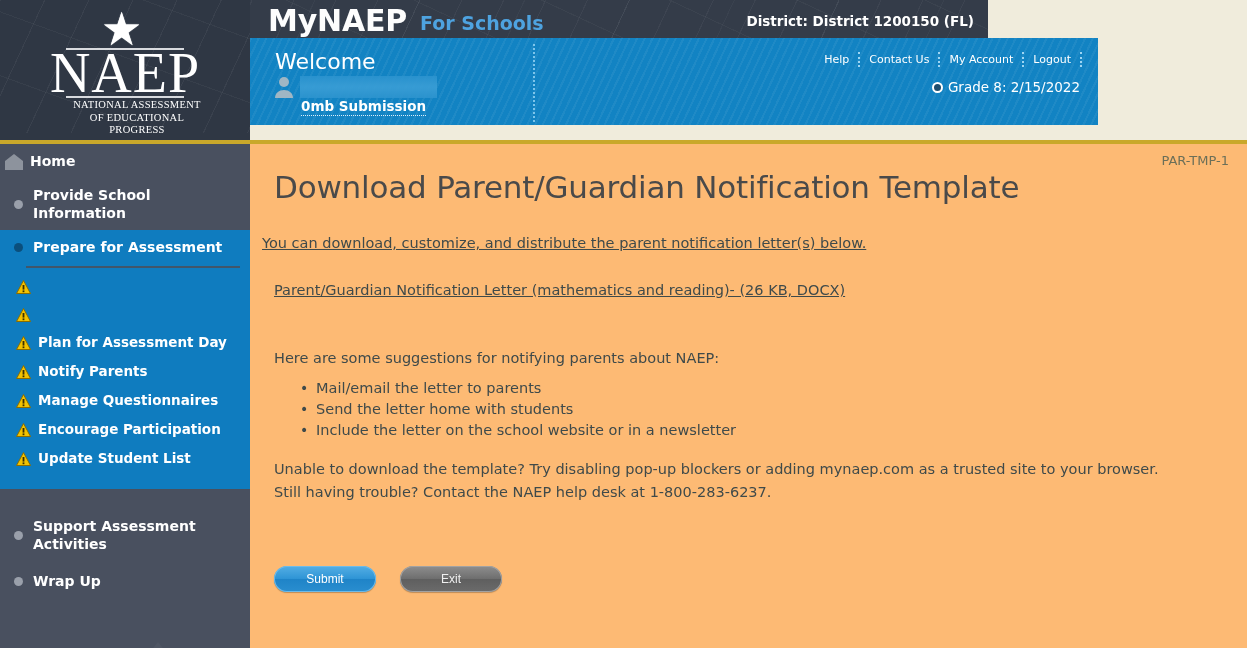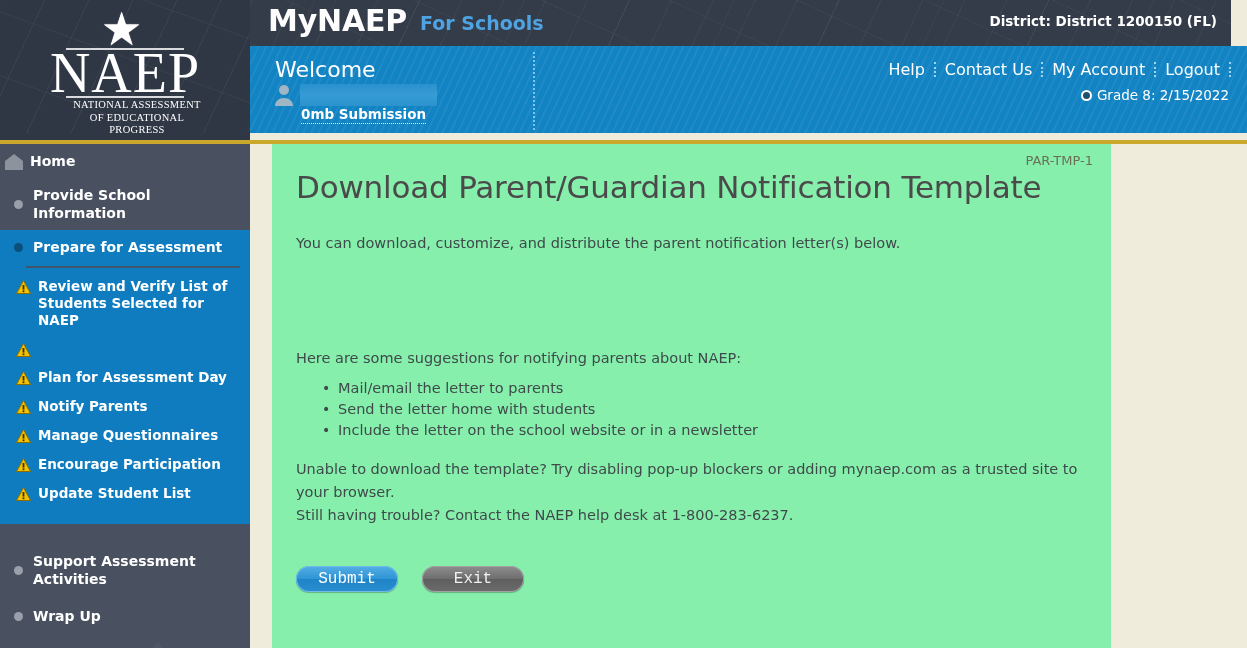--- a/index.html
+++ b/index.html
@@ -6,21 +6,21 @@
   html, body {
     width: 1247px; height: 648px;
     font-family: "DejaVu Sans", "Liberation Sans", sans-serif;
     overflow: hidden;
     background: #f0ecdc;
   }
   #app { position: relative; width: 1247px; height: 648px; }
 
   
   .top-header {
-    position: absolute; left: 0; top: 0; width: 1231px; height: 46px;
+    position: absolute; left: 0; top: 0; width: 988px; height: 46px;
     background: #343c49;
     background-image:
       repeating-linear-gradient(115deg, rgba(255,255,255,.045) 0 1px, transparent 1px 38px),
       repeating-linear-gradient(25deg, rgba(255,255,255,.035) 0 1px, transparent 1px 54px),
       repeating-linear-gradient(115deg, rgba(255,255,255,.03) 0 1px, transparent 1px 95px);
     overflow: hidden;
   }
   .brand-title {
     position: absolute; left: 268px; top: 3px;
     font-size: 30px; font-weight: bold; color: #fdfdfd;
@@ -68,21 +68,21 @@
   .logo-sub {
     position: absolute; left: 0; top: 99px; width: 274px;
     text-align: center;
     font-family: "Liberation Serif", "DejaVu Serif", serif;
     font-size: 10.5px; color: #ffffff; line-height: 12.5px;
     letter-spacing: .3px;
   }
 
   
   .welcome-bar {
-    position: absolute; left: 250px; top: 46px; width: 997px; height: 87px;
+    position: absolute; left: 250px; top: 38px; width: 848px; height: 87px;
     background: #1283c3;
     background-image: repeating-linear-gradient(115deg, rgba(255,255,255,.055) 0 2px, transparent 2px 7px);
     overflow: hidden;
   }
   .welcome-title {
     position: absolute; left: 25px; top: 11px;
     font-size: 22px; color: #ffffff;
   }
   .person-icon {
     position: absolute; left: 24px; top: 38px; width: 20px; height: 22px;
@@ -100,21 +100,21 @@
     padding-bottom: 1px;
     cursor: pointer;
   }
   .welcome-divider {
     position: absolute; left: 283px; top: 6px; width: 0; height: 78px;
     border-left: 2px dotted #8fd0f2;
     opacity: .85;
   }
   .util-nav {
     position: absolute; right: 16px; top: 14px;
-    font-size: 16px; color: #ffffff;
+    font-size: 11px; color: #ffffff;
     display: flex; align-items: center;
   }
   .util-nav a {
     color: #ffffff; text-decoration: none; cursor: pointer;
     padding: 0 9px; white-space: nowrap;
   }
   .util-nav .sep {
     width: 0; height: 15px; border-left: 2px dotted #9ed5f3;
   }
   .grade-line {
@@ -177,37 +177,36 @@
     padding: 6px 10px 6px 16px;
     font-size: 13.5px; font-weight: bold; color: #ffffff;
     cursor: pointer; line-height: 17px;
     position: relative;
   }
   .warn-icon { width: 15px; height: 14px; margin-right: 7px; flex: none; margin-top: 2px; }
   .sub-label { max-width: 195px; }
 
   
   .content {
-    position: absolute; left: 250px; top: 144px; width: 839px; height: 504px;
-    background: #86efac;
-    overflow: hidden;
-    margin-left: 22px;
+    position: absolute; left: 250px; top: 144px; width: 997px; height: 504px;
+    background: #fdba74;
+    overflow: hidden;
   }
   .page-code {
     position: absolute; right: 18px; top: 9px;
     font-size: 13px; color: #6b6f58;
   }
   .page-title {
     position: absolute; left: 24px; top: 25px;
     font-size: 31px; color: #4a4a4a; font-weight: normal;
     letter-spacing: -.2px;
   }
   .intro-text {
-    position: absolute; left: 24px; top: 91px;
-    font-size: 14.5px; color: #3f4a4a;
+    position: absolute; left: 12px; top: 91px;
+    font-size: 14.5px; color: #3f4a4a; text-decoration: underline;
   }
   .download-link {
     position: absolute; left: 24px; top: 138px;
     font-size: 14.5px; color: #3f4a4a;
     text-decoration: underline; cursor: pointer;
   }
   .suggest-head {
     position: absolute; left: 24px; top: 206px;
     font-size: 14.5px; color: #3f4a4a;
   }
@@ -227,24 +226,24 @@
     position: absolute; left: 24px; top: 314px;
     font-size: 14.5px; color: #3f4a4a; line-height: 23px;
   }
   .btn-row {
     position: absolute; left: 24px; top: 422px;
     display: flex; gap: 24px;
   }
   .btn {
     width: 102px; height: 26px;
     border-radius: 14px;
-    font-size: 16px; color: #ffffff;
+    font-size: 12px; color: #ffffff;
     display: flex; align-items: center; justify-content: center;
     cursor: pointer; border: none;
-    font-family: Liberation Mono, monospace;
+    font-family: Liberation Sans, sans-serif;
   }
   .btn-submit {
     background: linear-gradient(180deg, #54aee4 0%, #2f95d6 48%, #1f84c8 52%, #2a8ecf 100%);
     box-shadow: inset 0 0 0 1px #6fbbe8, 0 1px 1px rgba(0,0,0,.25);
   }
   .btn-exit {
     background: linear-gradient(180deg, #8e8e8e 0%, #6f6f6f 48%, #5f5f5f 52%, #6b6b6b 100%);
     box-shadow: inset 0 0 0 1px #a2a2a2, 0 1px 1px rgba(0,0,0,.25);
     color: #f0f0f0;
   }
@@ -323,21 +322,20 @@
         <span>Prepare for Assessment</span>
       </div>
       <div class="section-header-rule"></div>
 
       <div class="sub-item">
         <svg class="warn-icon" viewBox="0 0 15 14">
           <path d="M7.5 0.5 L14.5 13.5 L0.5 13.5 Z" fill="#f2c200" stroke="#8a6d00" stroke-width="1"></path>
           <rect x="6.6" y="5" width="1.8" height="4.6" fill="#3a2f00"></rect>
           <rect x="6.6" y="10.4" width="1.8" height="1.8" fill="#3a2f00"></rect>
         </svg>
-        <span class="sub-label">Review and Verify List of Students Selected for NAEP</span>
       </div>
 
       <div class="sub-item">
         <svg class="warn-icon" viewBox="0 0 15 14">
           <path d="M7.5 0.5 L14.5 13.5 L0.5 13.5 Z" fill="#f2c200" stroke="#8a6d00" stroke-width="1"></path>
           <rect x="6.6" y="5" width="1.8" height="4.6" fill="#3a2f00"></rect>
           <rect x="6.6" y="10.4" width="1.8" height="1.8" fill="#3a2f00"></rect>
         </svg>
       </div>
 
@@ -396,20 +394,21 @@
     <div class="nav-item" style="padding-top:11px">
       <span class="nav-bullet"></span>
       <span>Wrap Up</span>
     </div>
   </div>
 
   <div class="content">
     <div class="page-code">PAR-TMP-1</div>
     <h1 class="page-title">Download Parent/Guardian Notification Template</h1>
     <div class="intro-text">You can download, customize, and distribute the parent notification letter(s) below.</div>
+    <a class="download-link">Parent/Guardian Notification Letter (mathematics and reading)- (26 KB, DOCX)</a>
     <div class="suggest-head">Here are some suggestions for notifying parents about NAEP:</div>
     <ul class="suggest-list">
       <li>Mail/email the letter to parents</li>
       <li>Send the letter home with students</li>
       <li>Include the letter on the school website or in a newsletter</li>
     </ul>
     <div class="trouble">
       <div>Unable to download the template? Try disabling pop-up blockers or adding mynaep.com as a trusted site to your browser.</div>
       <div>Still having trouble? Contact the NAEP help desk at 1-800-283-6237.</div>
     </div>

